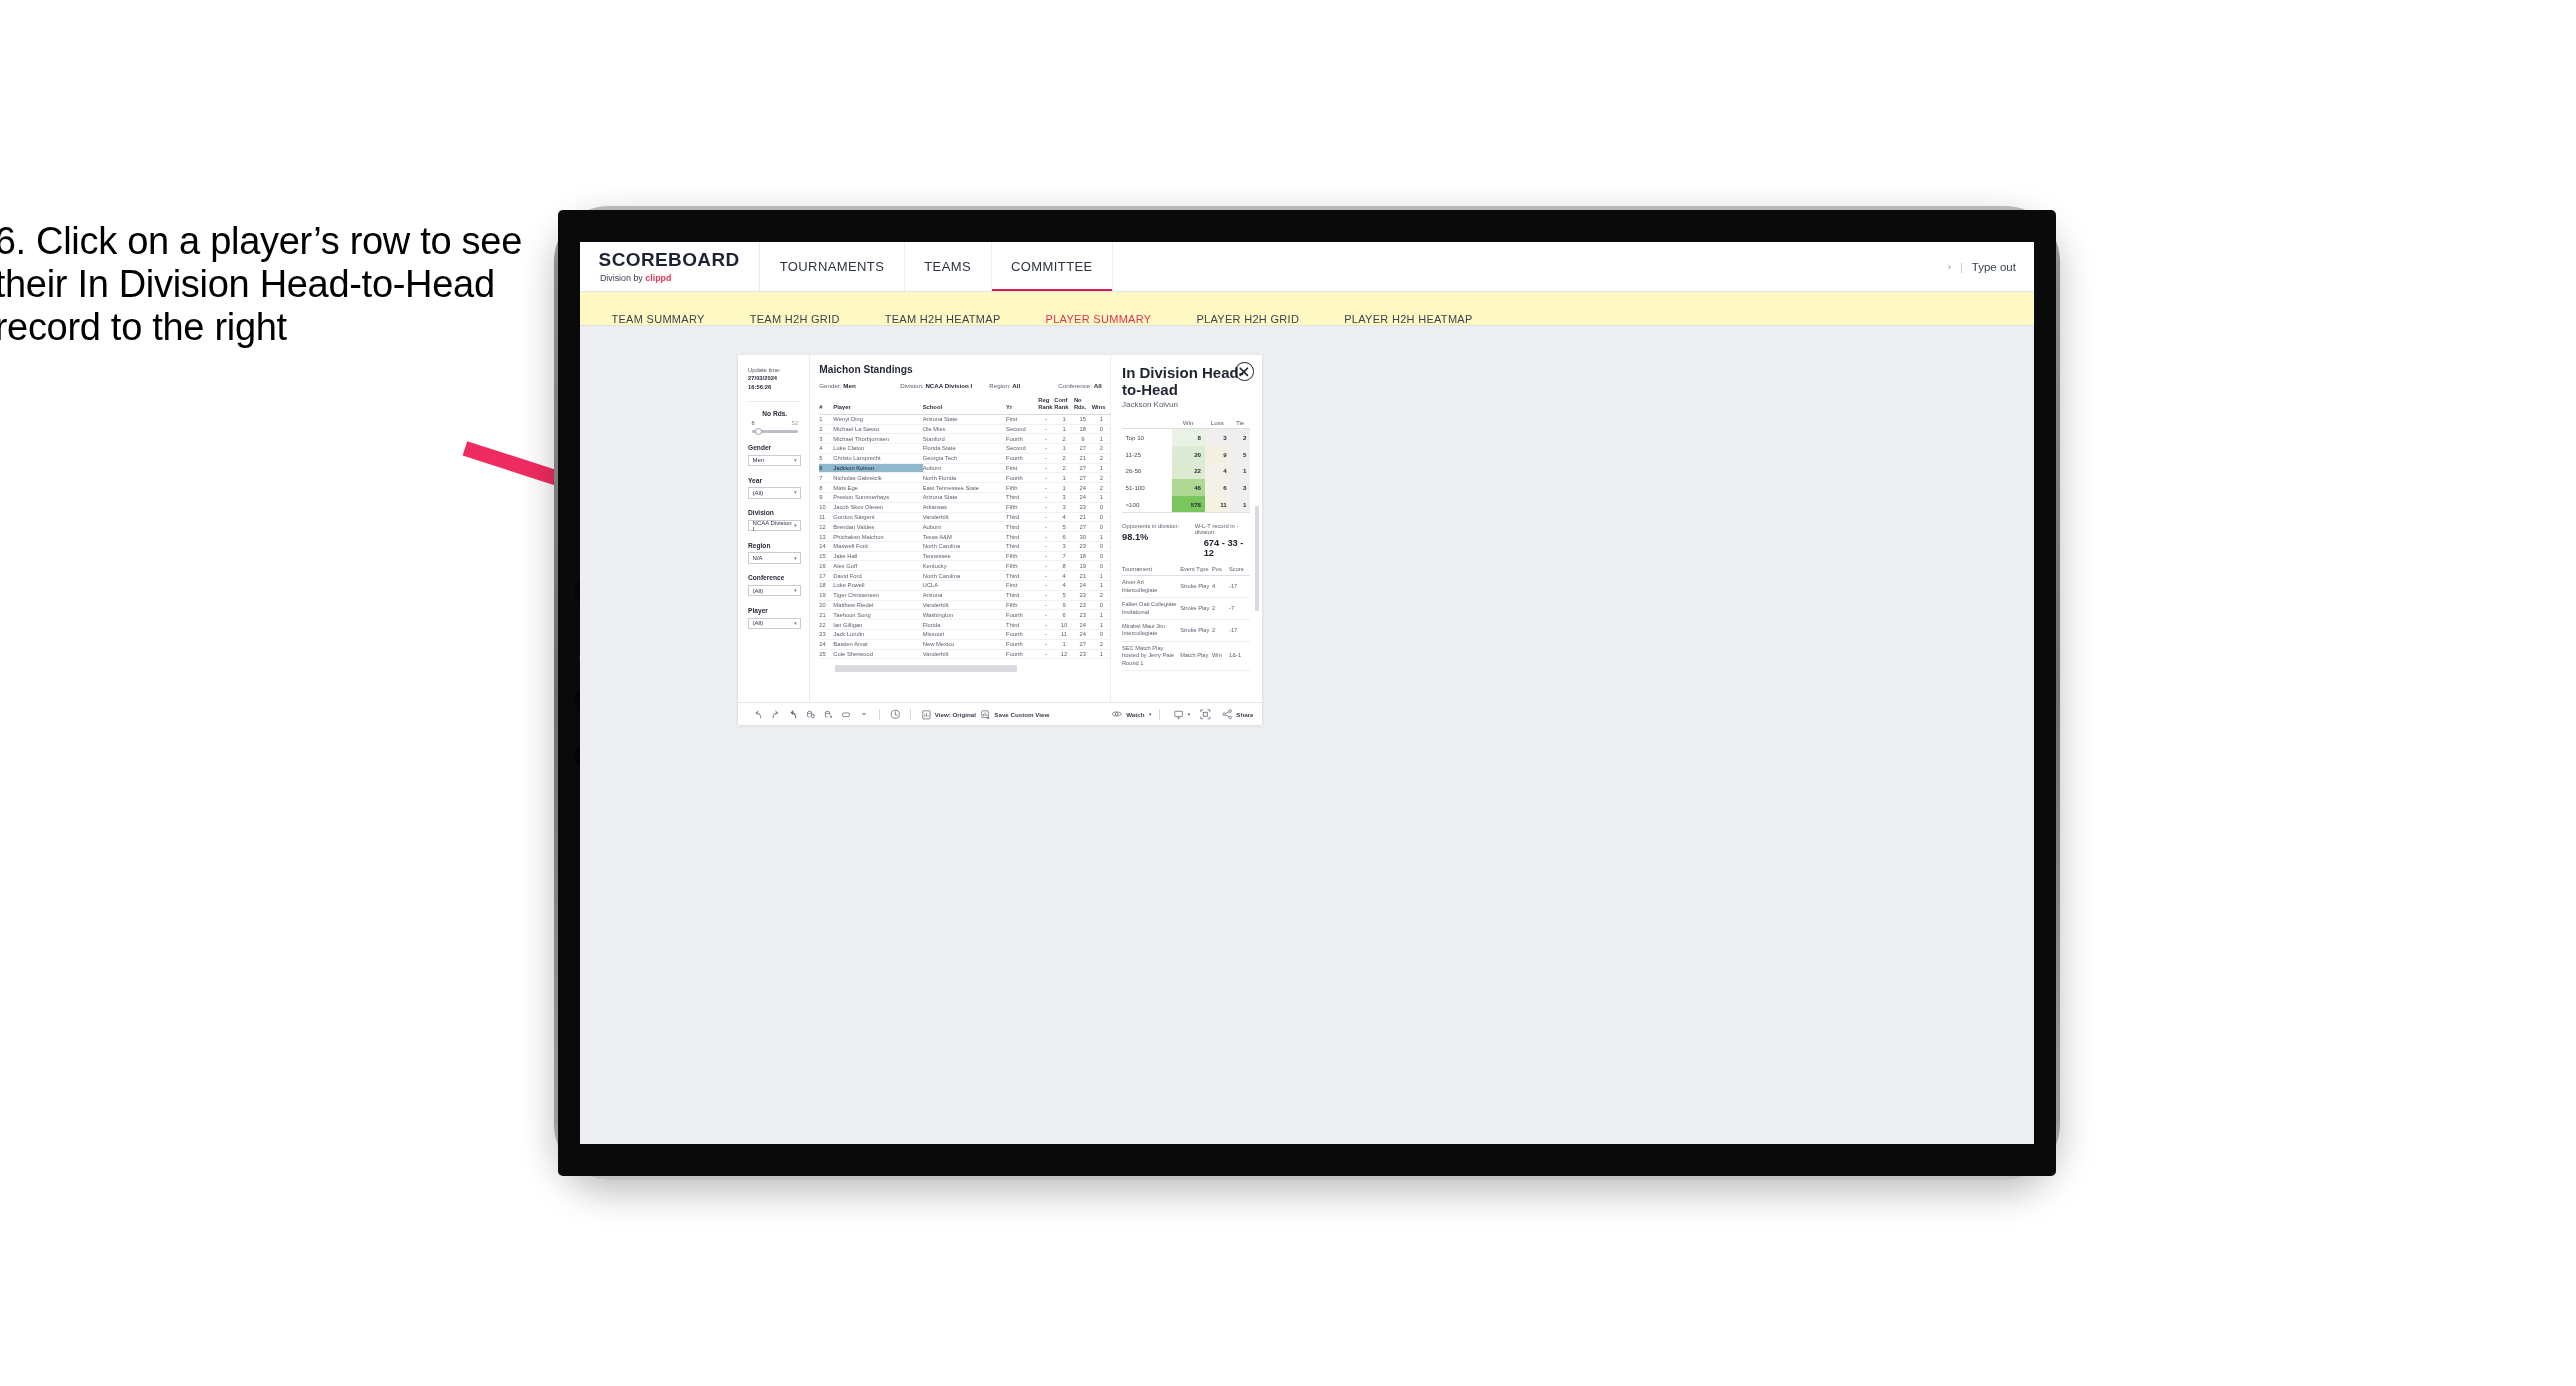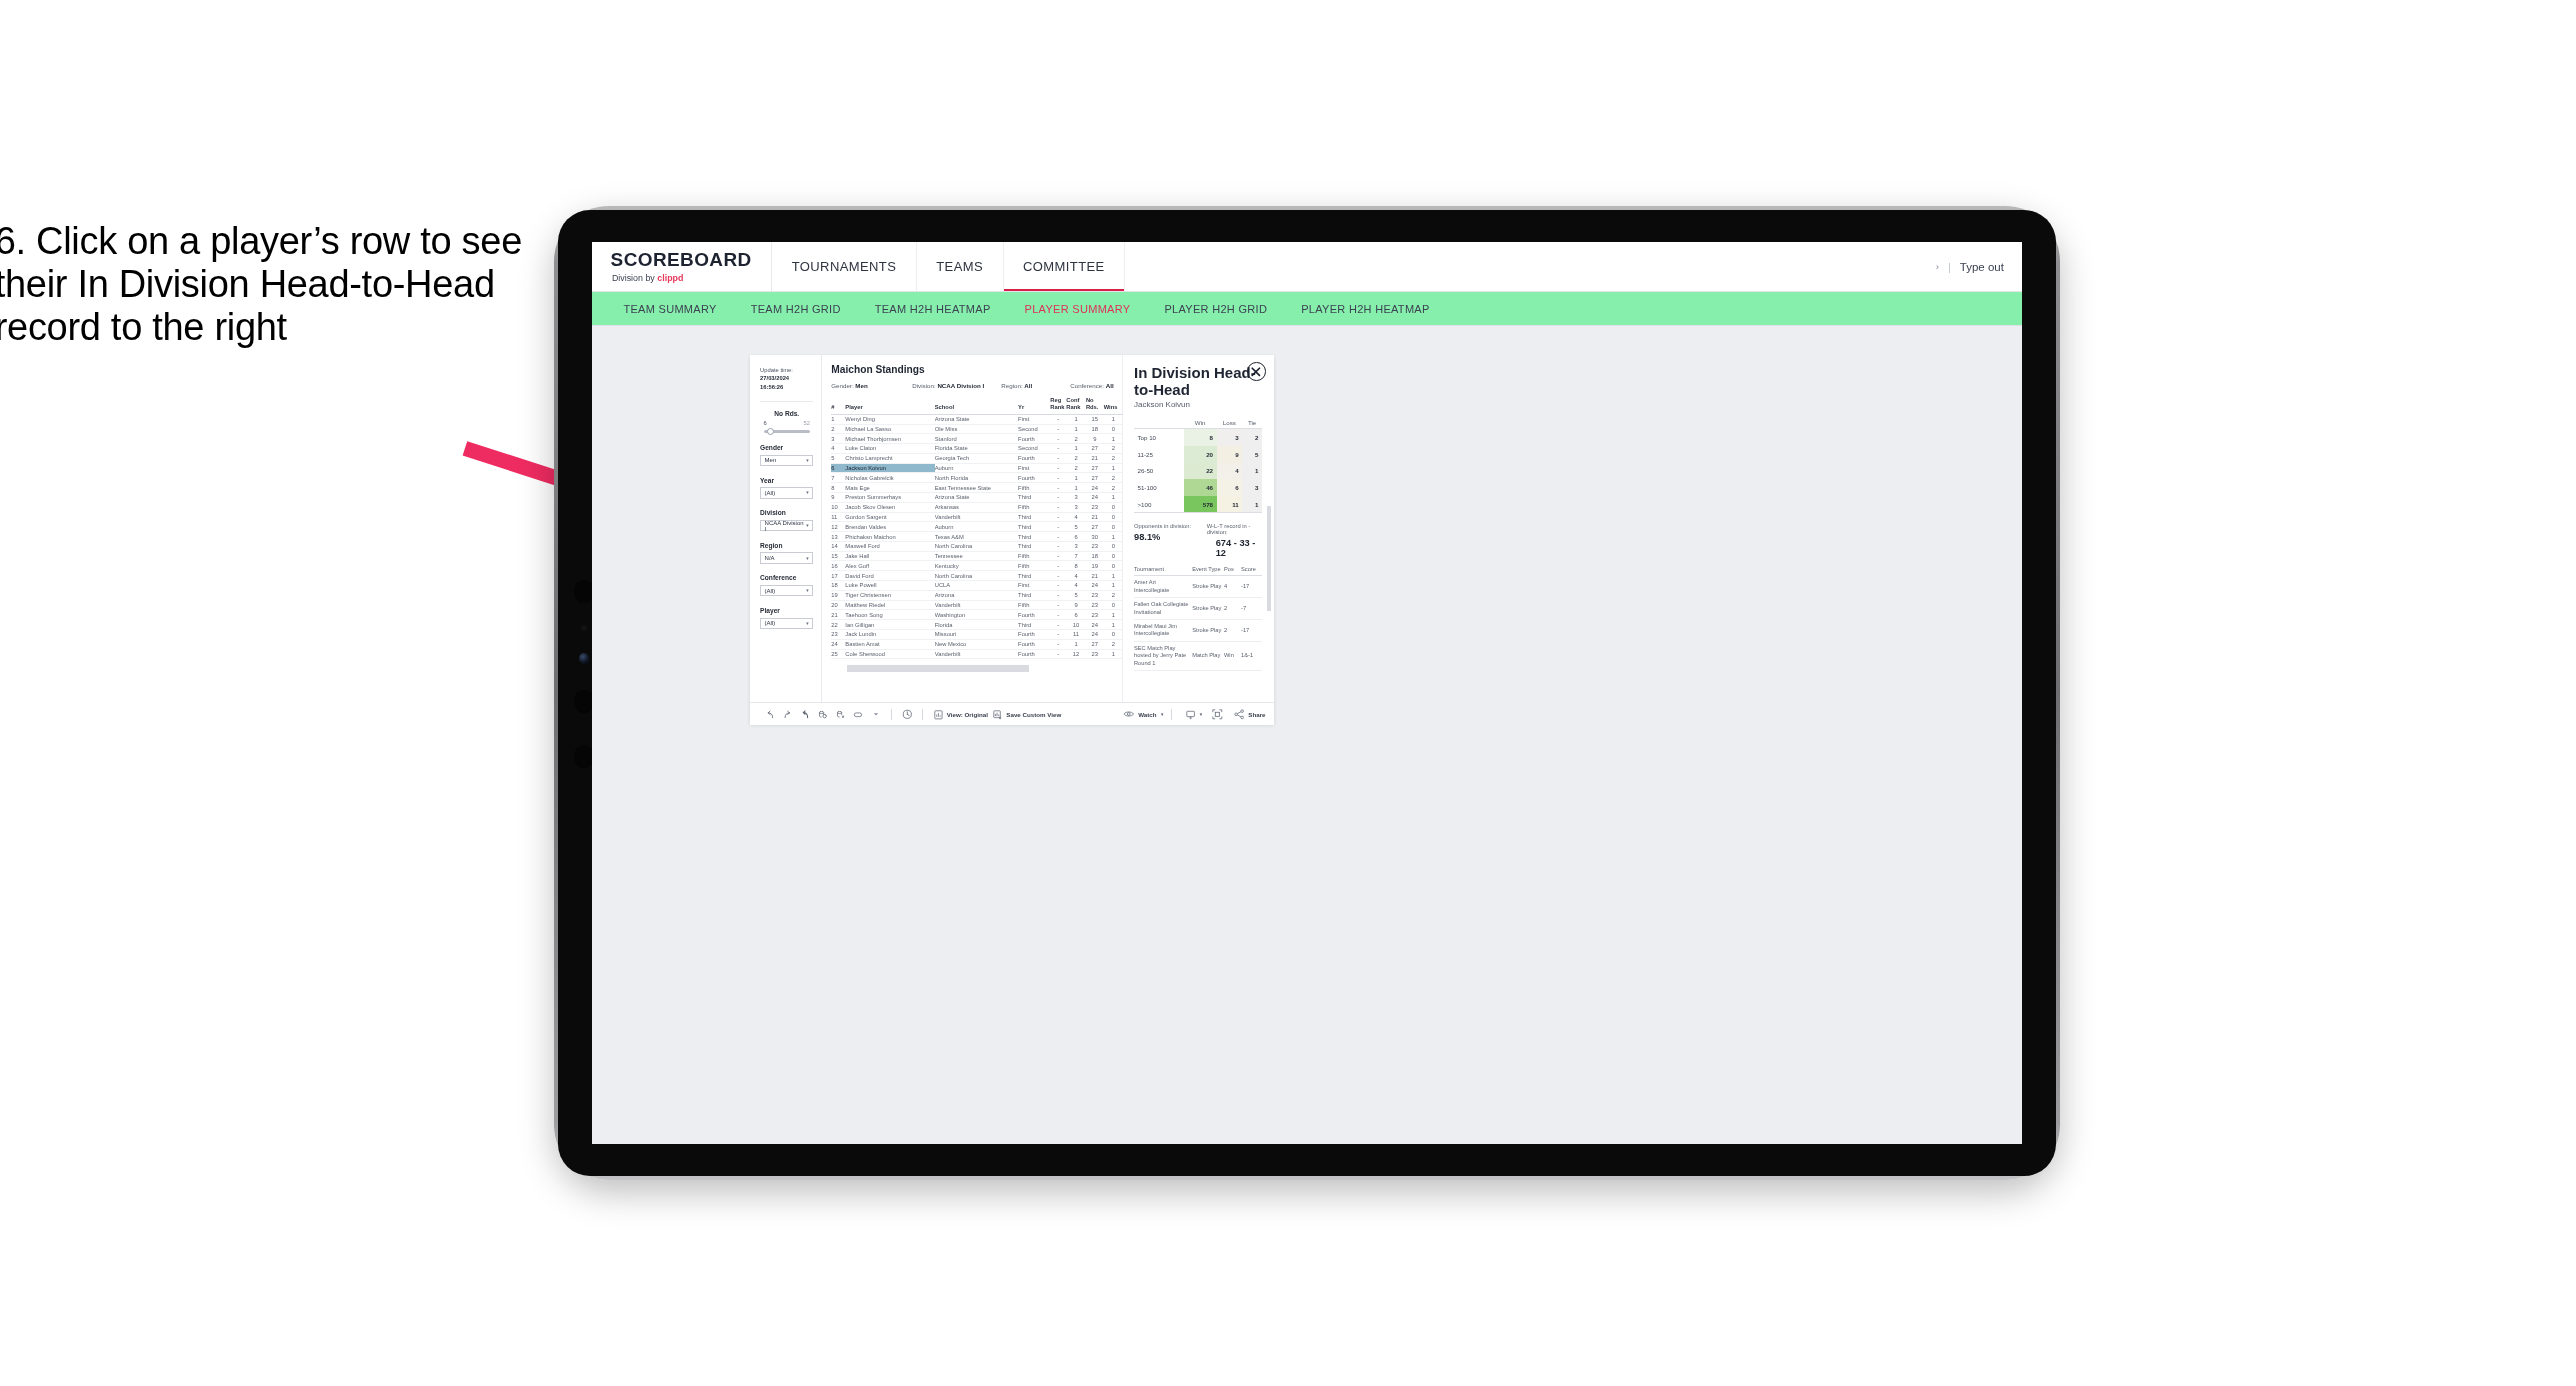--- a/index.html
+++ b/index.html
@@ -29,23 +29,23 @@
   .tablet {
     position: absolute; left: 554px; top: 206px;
     width: 1506px; height: 974px;
     border-radius: 55px;
     background: linear-gradient(180deg,#b9b9bb 0%, #8e8e90 6%, #6f6f71 50%, #9c9c9e 94%, #c4c4c6 100%);
     padding: 4.4px;
     box-shadow: 0 12.4px 35px rgba(0,0,0,.25);
   }
   .tablet-inner {
     width: 100%; height: 100%;
-    border-radius: 32px;
+    border-radius: 5px;
     background: #0a0a0a;
-    padding: 32px 34px;
+    padding: 32px 22px;
     position: relative;
   }
   .bezel-dots { position: absolute; left: 10.6px; top: 0; width: 26.6px; height: 100%; }
   .dot { position: absolute; border-radius: 50%; background: #000; }
   .speaker-a { left: 5.3px; top: 370px; width: 19.5px; height: 23px; background:#050505; }
   .micro     { left: 12.4px; top: 415px; width: 5.3px;  height: 5.3px;  background:#111; }
   .camera    { left: 9.7px; top: 443px; width: 10.6px; height: 10.6px; background: radial-gradient(circle at 38% 34%, #3a4a6a 0%, #101826 55%, #05070c 100%); }
   .speaker-b { left: 5.3px; top: 480px; width: 19.5px; height: 23px; background:#050505; }
   .speaker-c { left: 5.3px; top: 535px; width: 19.5px; height: 23px; background:#050505; }
 
@@ -88,22 +88,22 @@
   }
   .header-right {
     margin-left: auto; display: flex; align-items: center;
     padding-right: 17.7px; gap: 8.9px; font-size: 11.5px; color: #3a4151;
   }
   .header-right .sep { color: #c2c6cf; }
   .header-caret { font-size: 9.7px; color: #7b818f; }
 
   
   .subtabs {
-    height: 34px; background: #86efac;
-    display: flex; align-items: center; gap: 4px;
+    height: 34px; background: #fef9c3;
+    display: flex; align-items: flex-end; gap: 15px;
     padding-left: 16px;
     border-bottom: 0.9px solid #dfe1e6;
   }
   .subtab {
     font-size: 11px; color: #3c4252; letter-spacing: 0.3px;
     padding: 0 15px; cursor: pointer;
   }
   .subtab.active { color: #e0315c; }
 
   

